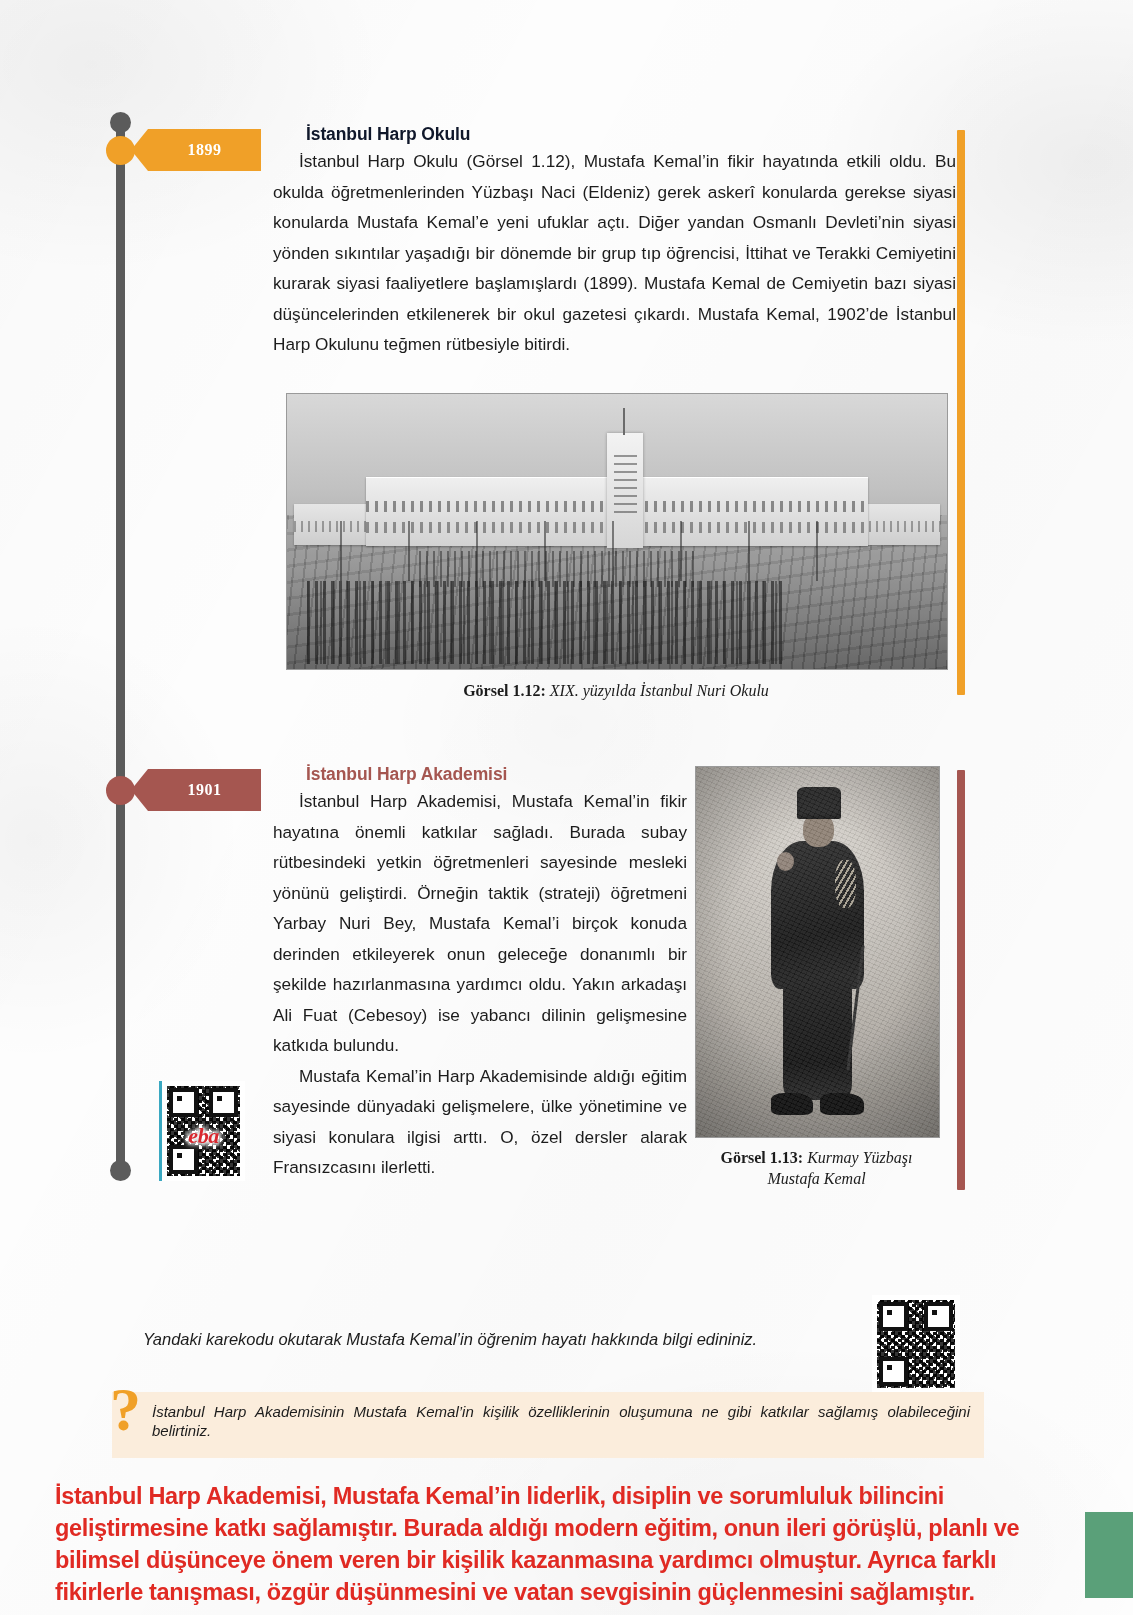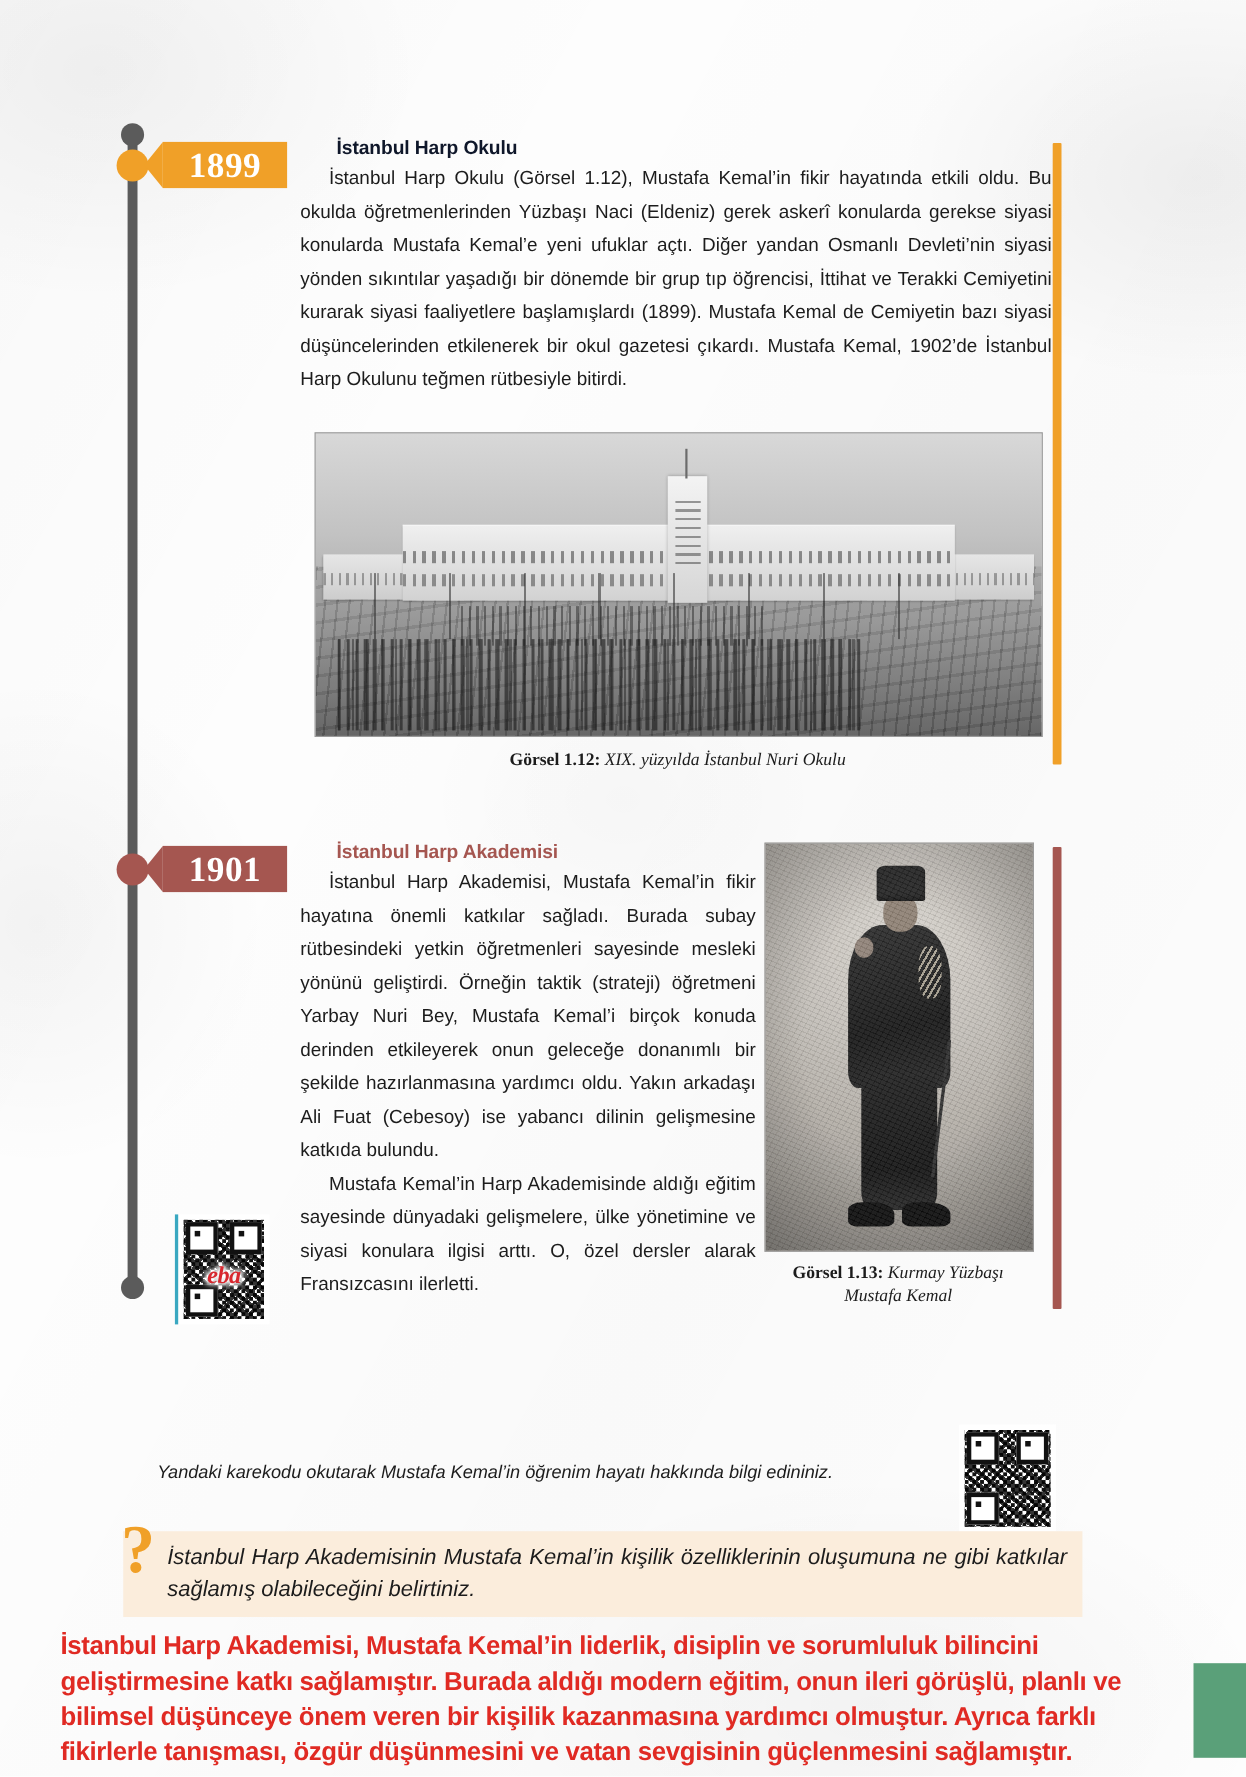--- a/index.html
+++ b/index.html
@@ -70,21 +70,21 @@
   
   .year-badge {
     position: absolute;
     height: 42px;
     display: flex;
     align-items: center;
     justify-content: center;
     color: #ffffff;
     font-family: "Liberation Serif", serif;
     font-weight: bold;
-    font-size: 32px;
+    font-size: 16px;
     letter-spacing: 0.5px;
   }
   .year-badge .arrow {
     position: absolute;
     left: -17px;
     top: 0;
     width: 0;
     height: 0;
     border-top: 21px solid transparent;
     border-bottom: 21px solid transparent;
@@ -343,21 +343,21 @@
   }
 
   
   .qr {
     position: absolute;
     background: #ffffff;
     padding: 5px;
     box-sizing: border-box;
   }
   .qr-eba {
-    left: 159px; top: 1104px;
+    left: 159px; top: 1081px;
     width: 86px; height: 100px;
     border-left: 3px solid #3aa8c1;
   }
   .qr-bottom {
     left: 872px; top: 1295px;
     width: 88px; height: 98px;
   }
   .qr-canvas {
     width: 100%; height: 100%;
     position: relative;
@@ -424,24 +424,24 @@
     position: absolute;
     left: 112px;
     top: 1392px;
     width: 872px;
     min-height: 66px;
     background: #fbeddc;
     box-sizing: border-box;
     padding: 10px 14px 10px 40px;
   }
   .question-box .q-text {
-    font-size: 20px;
+    font-size: 15px;
     font-style: italic;
     color: #1c1c1c;
-    line-height: 29px;
+    line-height: 19px;
     text-align: justify;
   }
   .q-mark {
     position: absolute;
     left: 110px;
     top: 1378px;
     font-family: "Liberation Serif", serif;
     font-size: 62px;
     font-weight: bold;
     color: #f0a028;

